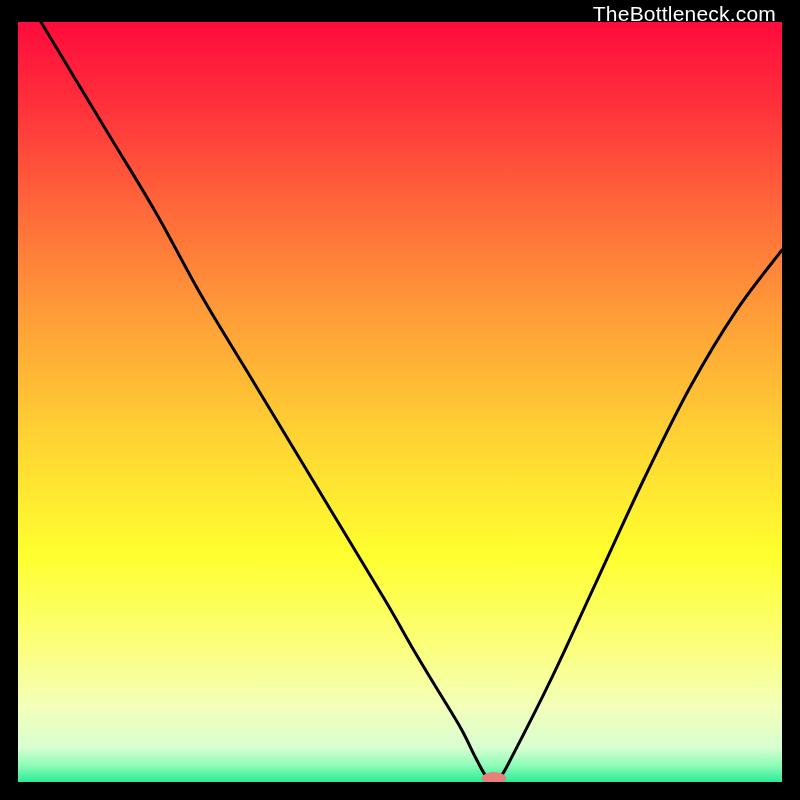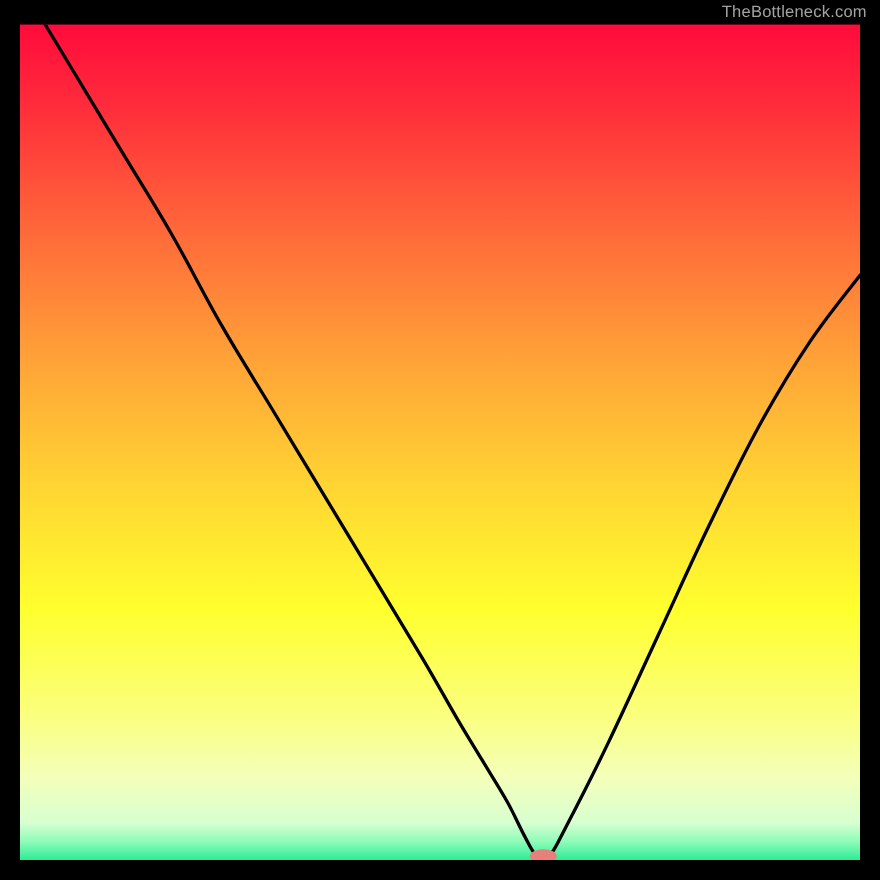--- a/index.html
+++ b/index.html
@@ -21,24 +21,24 @@
     position: absolute;
     left: 18px;
     top: 22px;
     width: 764px;
     height: 760px;
     overflow: hidden;
   }
   .watermark {
     position: absolute;
     top: 2px;
-    right: 12px;
-    font-size: 15px;
+    right: 24px;
+    font-size: 21px;
     font-weight: 500;
-    color: #a3a3a3;
+    color: #ffffff;
     letter-spacing: 0.2px;
     font-family: Arial, Helvetica, sans-serif;
     user-select: none;
   }
   svg {
     display: block;
   }
 </style>
 </head>
 <body>

